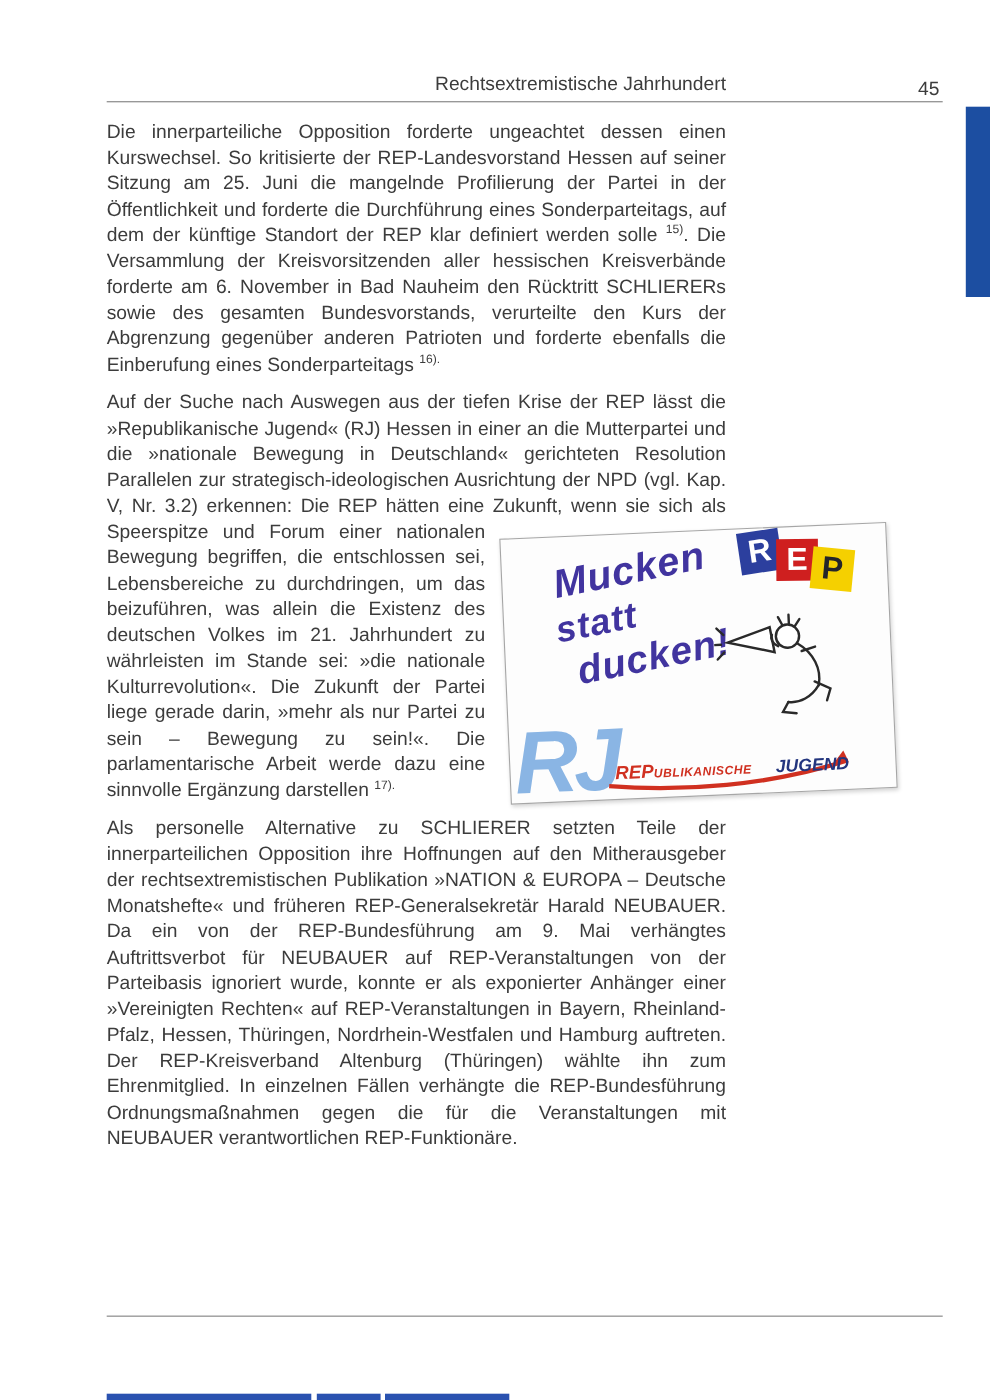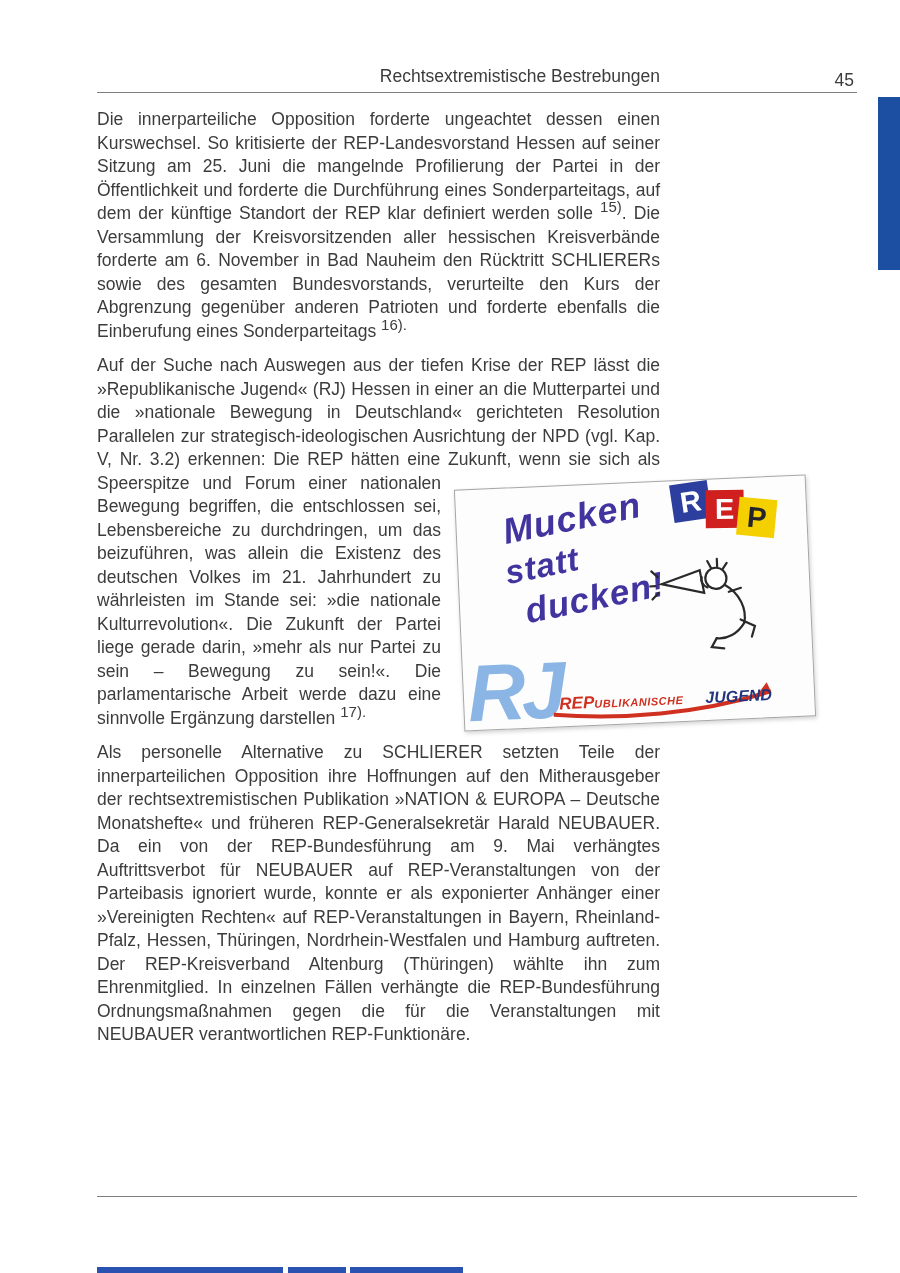--- a/index.html
+++ b/index.html
@@ -17,21 +17,21 @@
   .page-header { position:absolute; left:97px; top:66px; width:760px; height:24px; font-size:17.5px; color:#3c3c3c; }
   .header-title { position:absolute; right:197px; top:0; white-space:nowrap; }
   .page-number { position:absolute; right:3px; top:4px; }
   .rule { position:absolute; left:97px; width:760px; height:1px; background:#7f7f7f; }
   .rule-top { top:92px; }
   .rule-bottom { top:1196px; }
 
   
   .body-text { position:absolute; left:97px; top:108px; width:563px; font-size:17.5px; line-height:23.5px; }
   .para { text-align:justify; margin:0 0 11px 0; }
-  sup.fn { font-size:15px; vertical-align:super; line-height:0; }
+  sup.fn { font-size:11px; vertical-align:super; line-height:0; }
 
   
   .fig-float { float:right; width:360px; height:250px; margin:6px -155px 12px 14px; position:relative; }
   .flyer {
     display:block; position:absolute; left:4px; top:4px; right:4px; bottom:4px;
     background:#fdfdfd; border:1px solid #a6a6a6;
     transform:rotate(-2.5deg);
     box-shadow:1px 2px 4px rgba(0,0,0,0.18);
   }
   .slogan { display:block; position:absolute; left:46px; top:10px; transform:rotate(-9deg); color:#41349f; font-style:italic; font-weight:bold; }
@@ -66,21 +66,21 @@
   .s1 { left:0; width:186px; }
   .s2 { left:191px; width:58px; }
   .s3 { left:253px; width:113px; }
 </style>
 </head>
 <body>
 
 <div class="page">
 
   <header class="page-header">
-    <span class="header-title">Rechtsextremistische Bestrebungen</span>
+    <span class="header-title">Rechtsextremistische Jahrhundert</span>
     <span class="page-number">45</span>
   </header>
   <div class="rule rule-top"></div>
 
   <main class="body-text">
 
 
     <p class="para"><span>Die innerparteiliche Opposition forderte ungeachtet dessen einen Kurswechsel. So kritisierte der REP-Landesvorstand Hessen auf seiner Sitzung am 25. Juni die mangelnde Profilierung der Partei in der Öffentlichkeit und forderte die Durchführung eines Sonderparteitags, auf dem der künftige Standort der REP klar definiert werden solle </span><sup class="fn">15)</sup><span>. Die Versammlung der Kreisvorsitzenden aller hessischen Kreisverbände forderte am 6. November in Bad Nauheim den Rücktritt SCHLIERERs sowie des gesamten Bundesvorstands, verurteilte den Kurs der Abgrenzung gegenüber anderen Patrioten und forderte ebenfalls die Einberufung eines Sonderparteitags </span><sup class="fn">16).</sup></p>
 
     <p class="para"><span>Auf der Suche nach Auswegen aus der tiefen Krise der REP lässt die »Republikanische Jugend« (RJ) Hessen in einer an die Mutterpartei und die »nationale Bewegung in Deutschland« gerichteten Resolution Parallelen zur strategisch-ideologischen Ausrichtung der NPD (vgl. Kap. V, Nr. 3.2) erkennen: Die REP hätten eine Zukunft, wenn sie sich </span><span class="fig-float">

